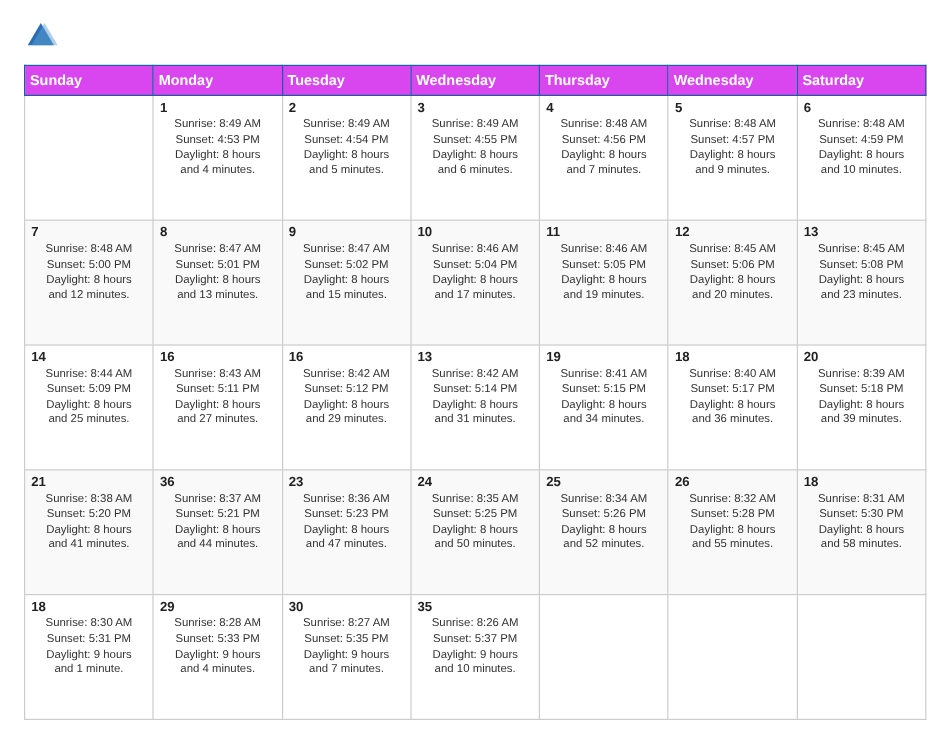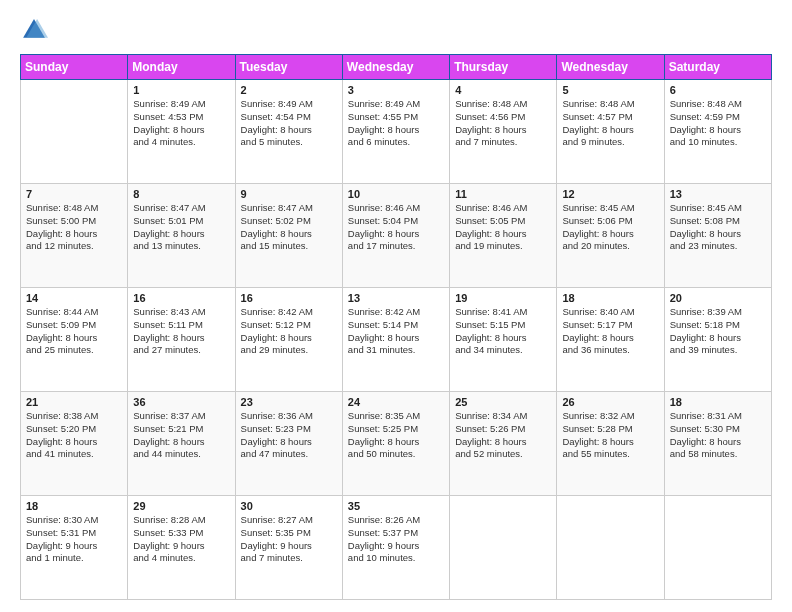--- a/index.html
+++ b/index.html
@@ -91,20 +91,21 @@
       font-size: 11px;
       font-weight: bold;
       color: #222;
       display: block;
       margin-bottom: 2px;
     }
     .day-info {
       font-size: 9.5px;
       color: #333;
       line-height: 1.35;
+      text-align: center;
     }
     .empty-cell {
       background: #fff !important;
     }
   </style>
 </head>
 <body>
 
 <div class="page">
   <div class="header">

